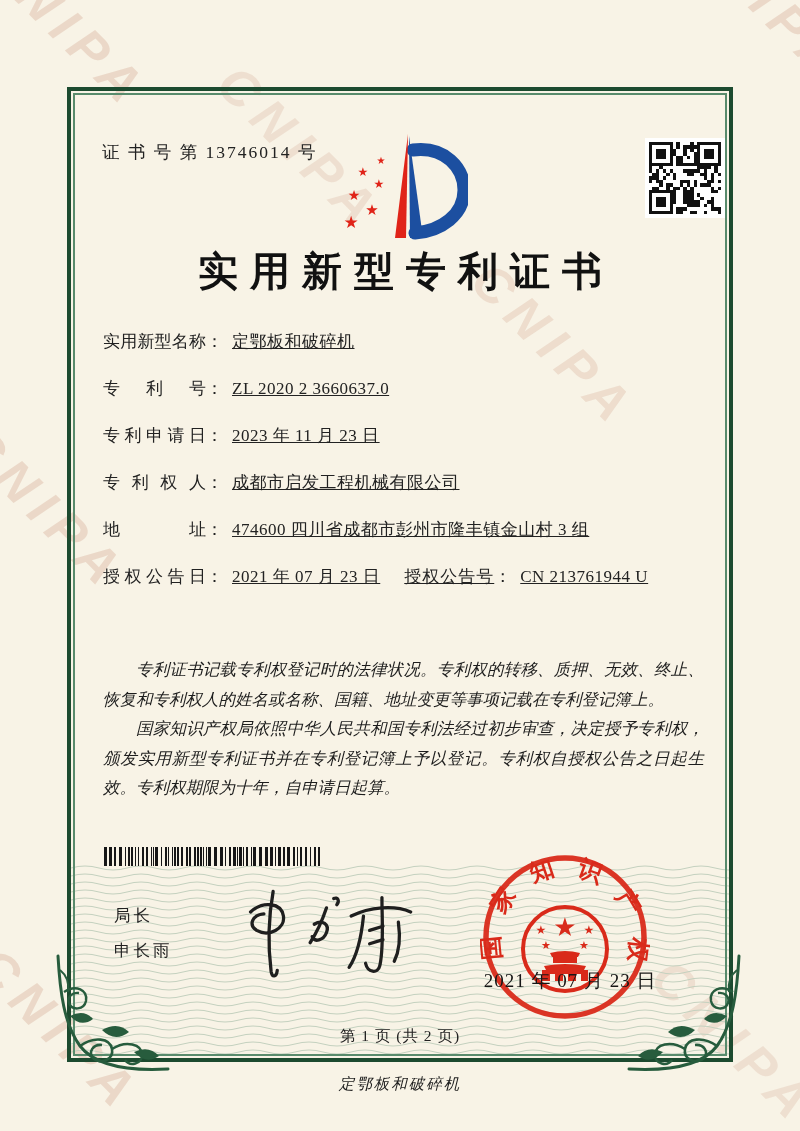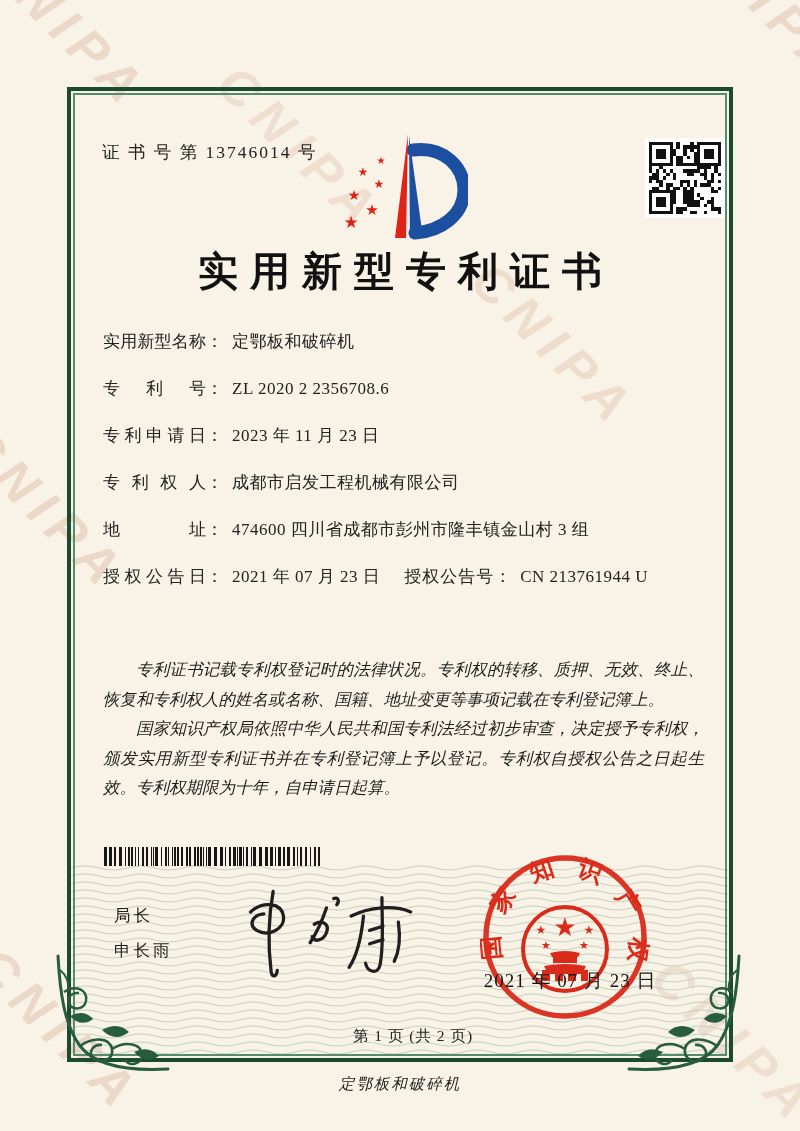--- a/index.html
+++ b/index.html
@@ -43,21 +43,21 @@
     background:#fff; padding:4px; z-index:4;
     display:grid; grid-template-columns:repeat(21,1fr); grid-template-rows:repeat(21,1fr);
   }
   .qr div { width:100%; height:100%; }
   .qr .on { background:#111; }
   .title {
     position:absolute; left:0; top:244px; width:800px; text-align:center; z-index:4;
     font-size:40px; font-weight:bold; letter-spacing:12px; text-indent:12px; color:#111;
   }
   
-  .fields { position:absolute; left:103px; top:331px; width:610px; z-index:4; font-size:17px; }
+  .fields { position:absolute; left:103px; top:331px; width:610px; z-index:4; font-size:17px;text-decoration:underline; }
   .row { height:47px; line-height:21px; white-space:nowrap; }
   .lbl { display:inline-block; width:103px; text-align:justify; text-align-last:justify; vertical-align:bottom; }
   .colon { display:inline-block; }
   .val { margin-left:9px; letter-spacing:0.5px; }
   .pair2 { margin-left:24px;margin-top:24px; }
   .pair2 .lbl2 { letter-spacing:1px; }
   
   .paras { position:absolute; left:103px; top:655px; width:601px; z-index:4;
     font-size:16.5px; line-height:29.5px; text-align:justify; font-style:italic; color:#1d1d1d; }
   .paras p { text-indent:2em; }
@@ -74,21 +74,21 @@
   .sig-name  { top:940px; }
   .sig-hand  { position:absolute; left:228px; top:884px; z-index:4; }
   
   .seal { position:absolute; left:480px; top:852px; z-index:4; }
   .seal-date {
     position:absolute; left:475px; top:968px; width:190px; z-index:5;
     text-align:center; font-size:19px; letter-spacing:1px; color:#161616;
   }
   
   .page-num { position:absolute; left:67px; top:1026px; width:666px; text-align:center;
-    z-index:4; font-size:15.5px; letter-spacing:1px; color:#222;margin-left:13px; }
+    z-index:4; font-size:15.5px; letter-spacing:1px; color:#222; }
   .continue-note { position:absolute; left:0; top:1074px; width:800px; text-align:center;
     z-index:4; font-size:15.5px; font-style:italic; letter-spacing:2px; color:#1d1d1d; }
 </style>
 </head>
 <body>
 
 <div class="page">
 
   <div class="wm wm1">CNIPA</div>
   <div class="wm wm2">CNIPA</div>
@@ -608,21 +608,21 @@
       <div class="on"></div>
     </div>
 
   <h1 class="title">实用新型专利证书</h1>
 
   <div class="fields">
     <div class="row">
       <span class="lbl">实用新型名称</span><span class="colon">：</span><span class="val">定鄂板和破碎机</span>
     </div>
     <div class="row">
-      <span class="lbl">专利号</span><span class="colon">：</span><span class="val">ZL 2020 2 2356708.6</span>
+      <span class="lbl">专利号</span><span class="colon">：</span><span class="val">ZL 2020 2 3660637.0</span>
     </div>
     <div class="row">
       <span class="lbl">专利申请日</span><span class="colon">：</span><span class="val">2023 年 11 月 23 日</span>
     </div>
     <div class="row">
       <span class="lbl">专利权人</span><span class="colon">：</span><span class="val">成都市启发工程机械有限公司</span>
     </div>
     <div class="row">
       <span class="lbl">地址</span><span class="colon">：</span><span class="val">474600 四川省成都市彭州市隆丰镇金山村 3 组</span>
     </div>

